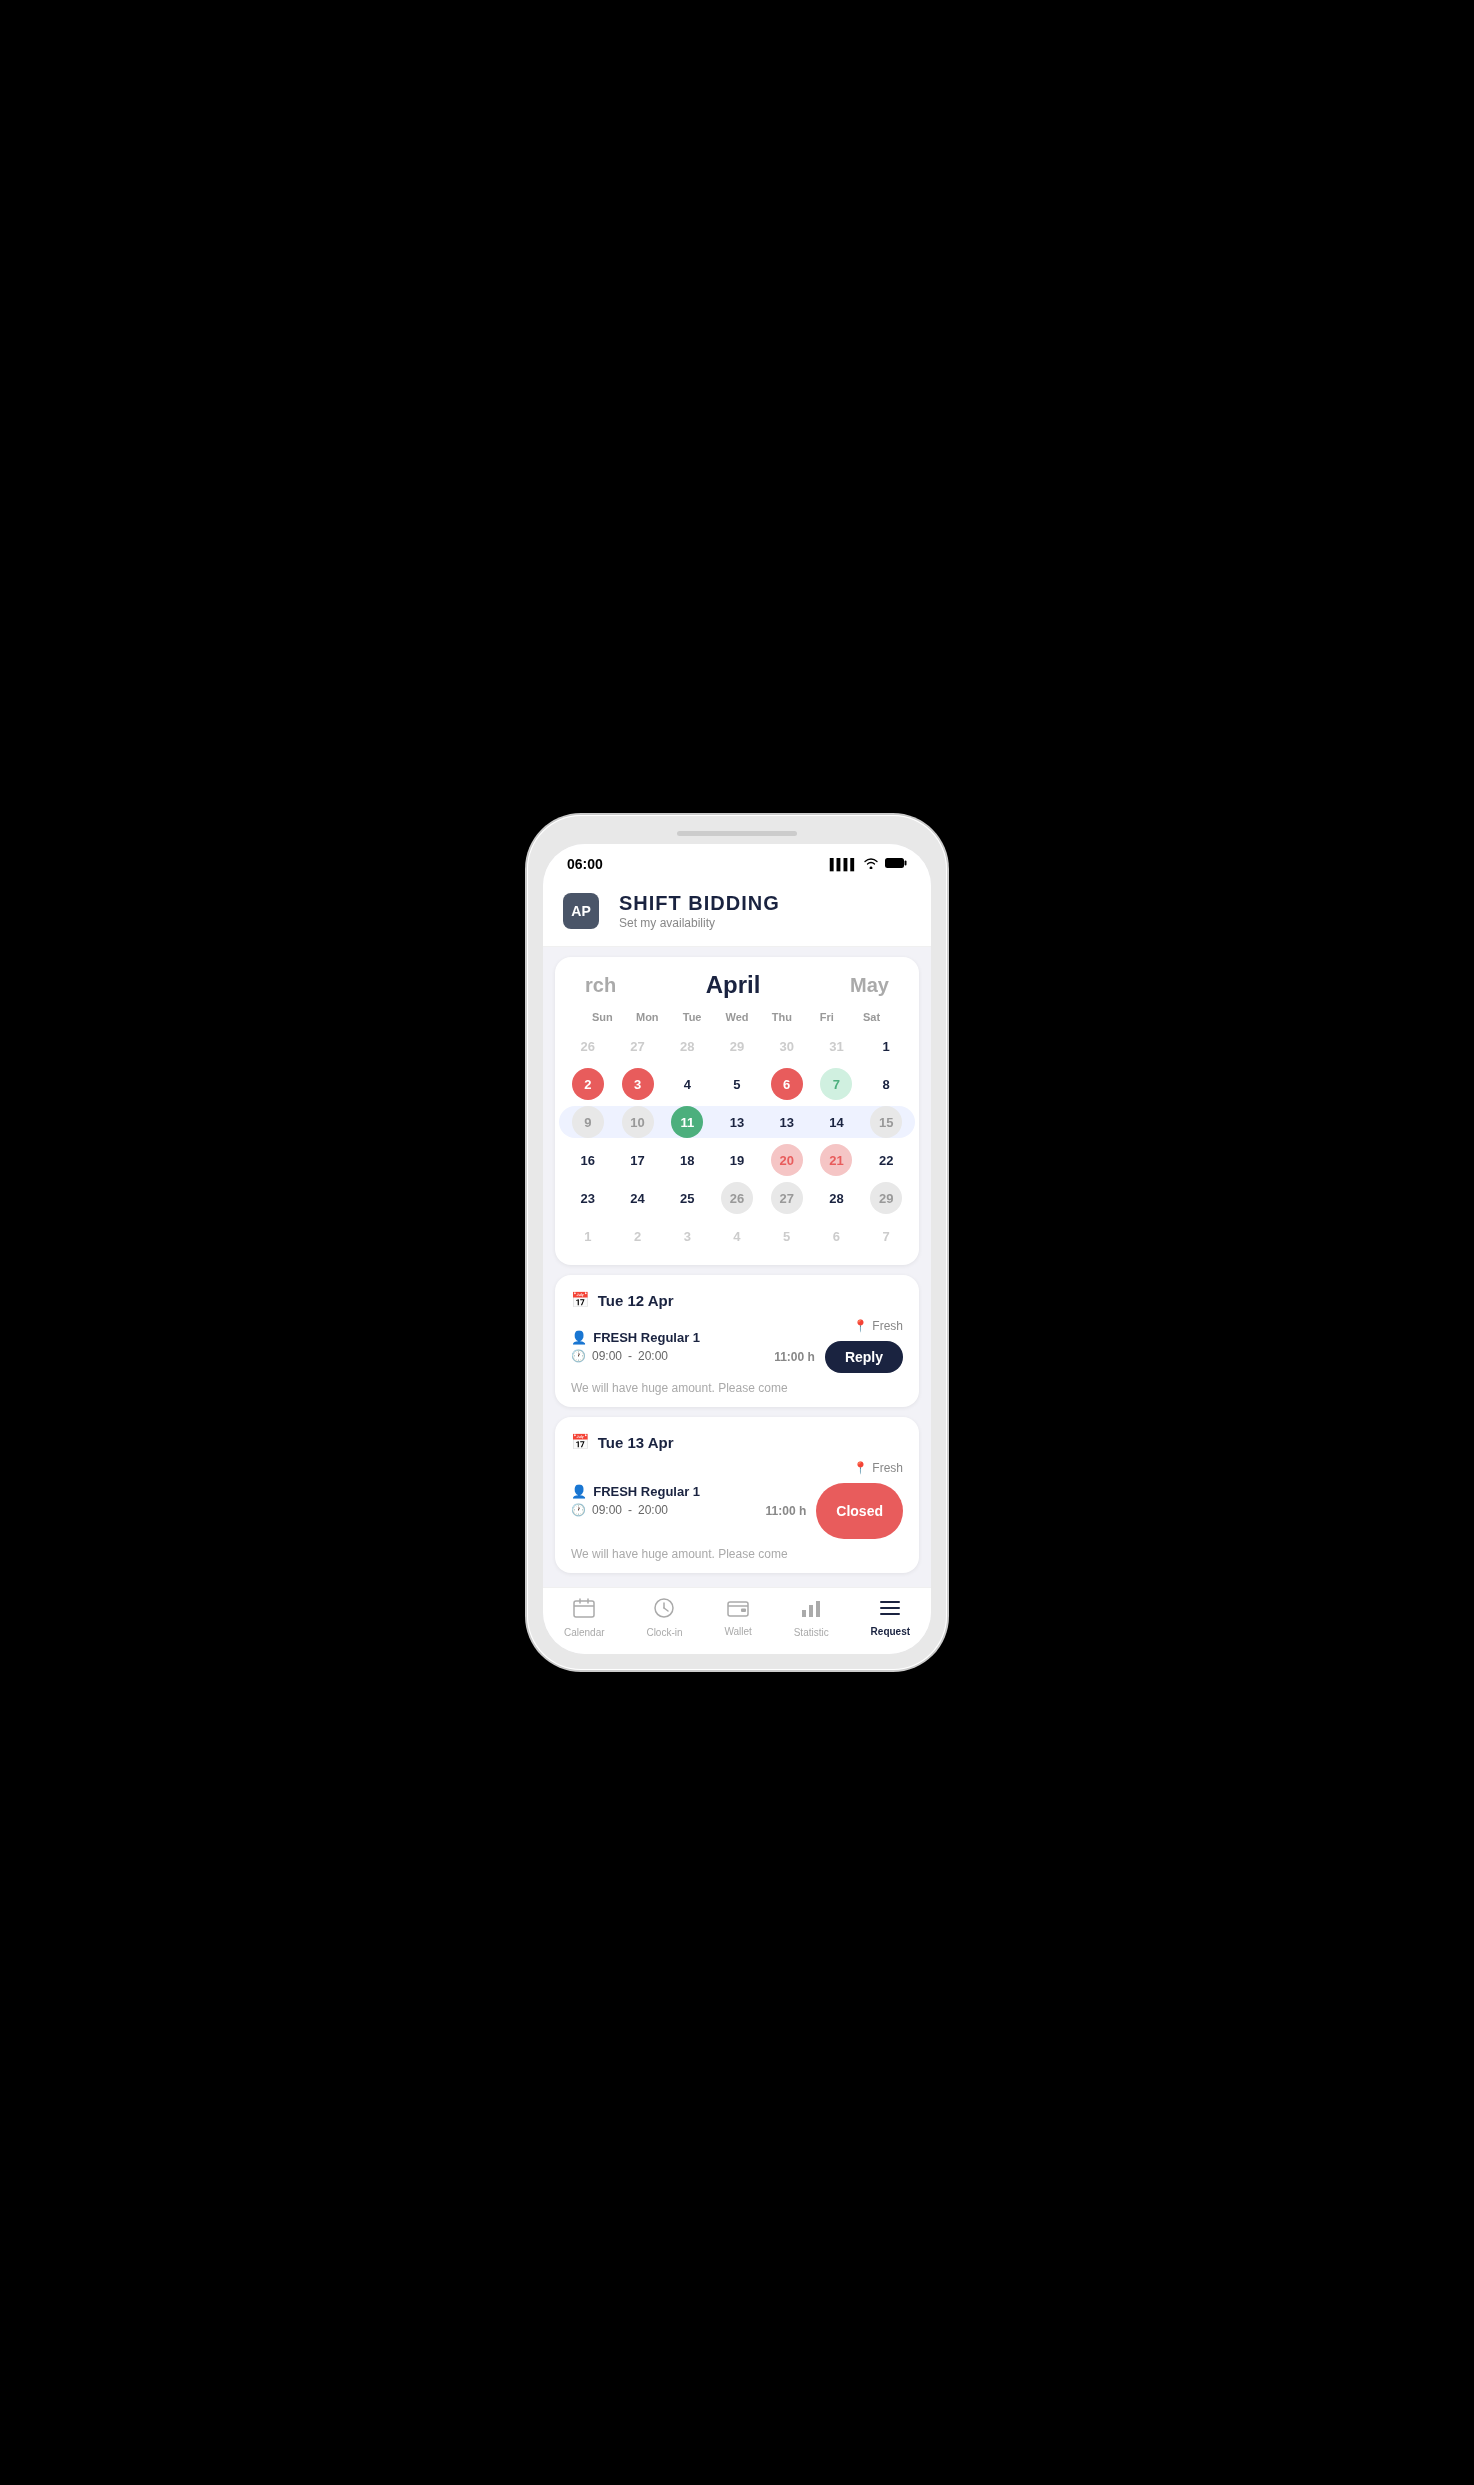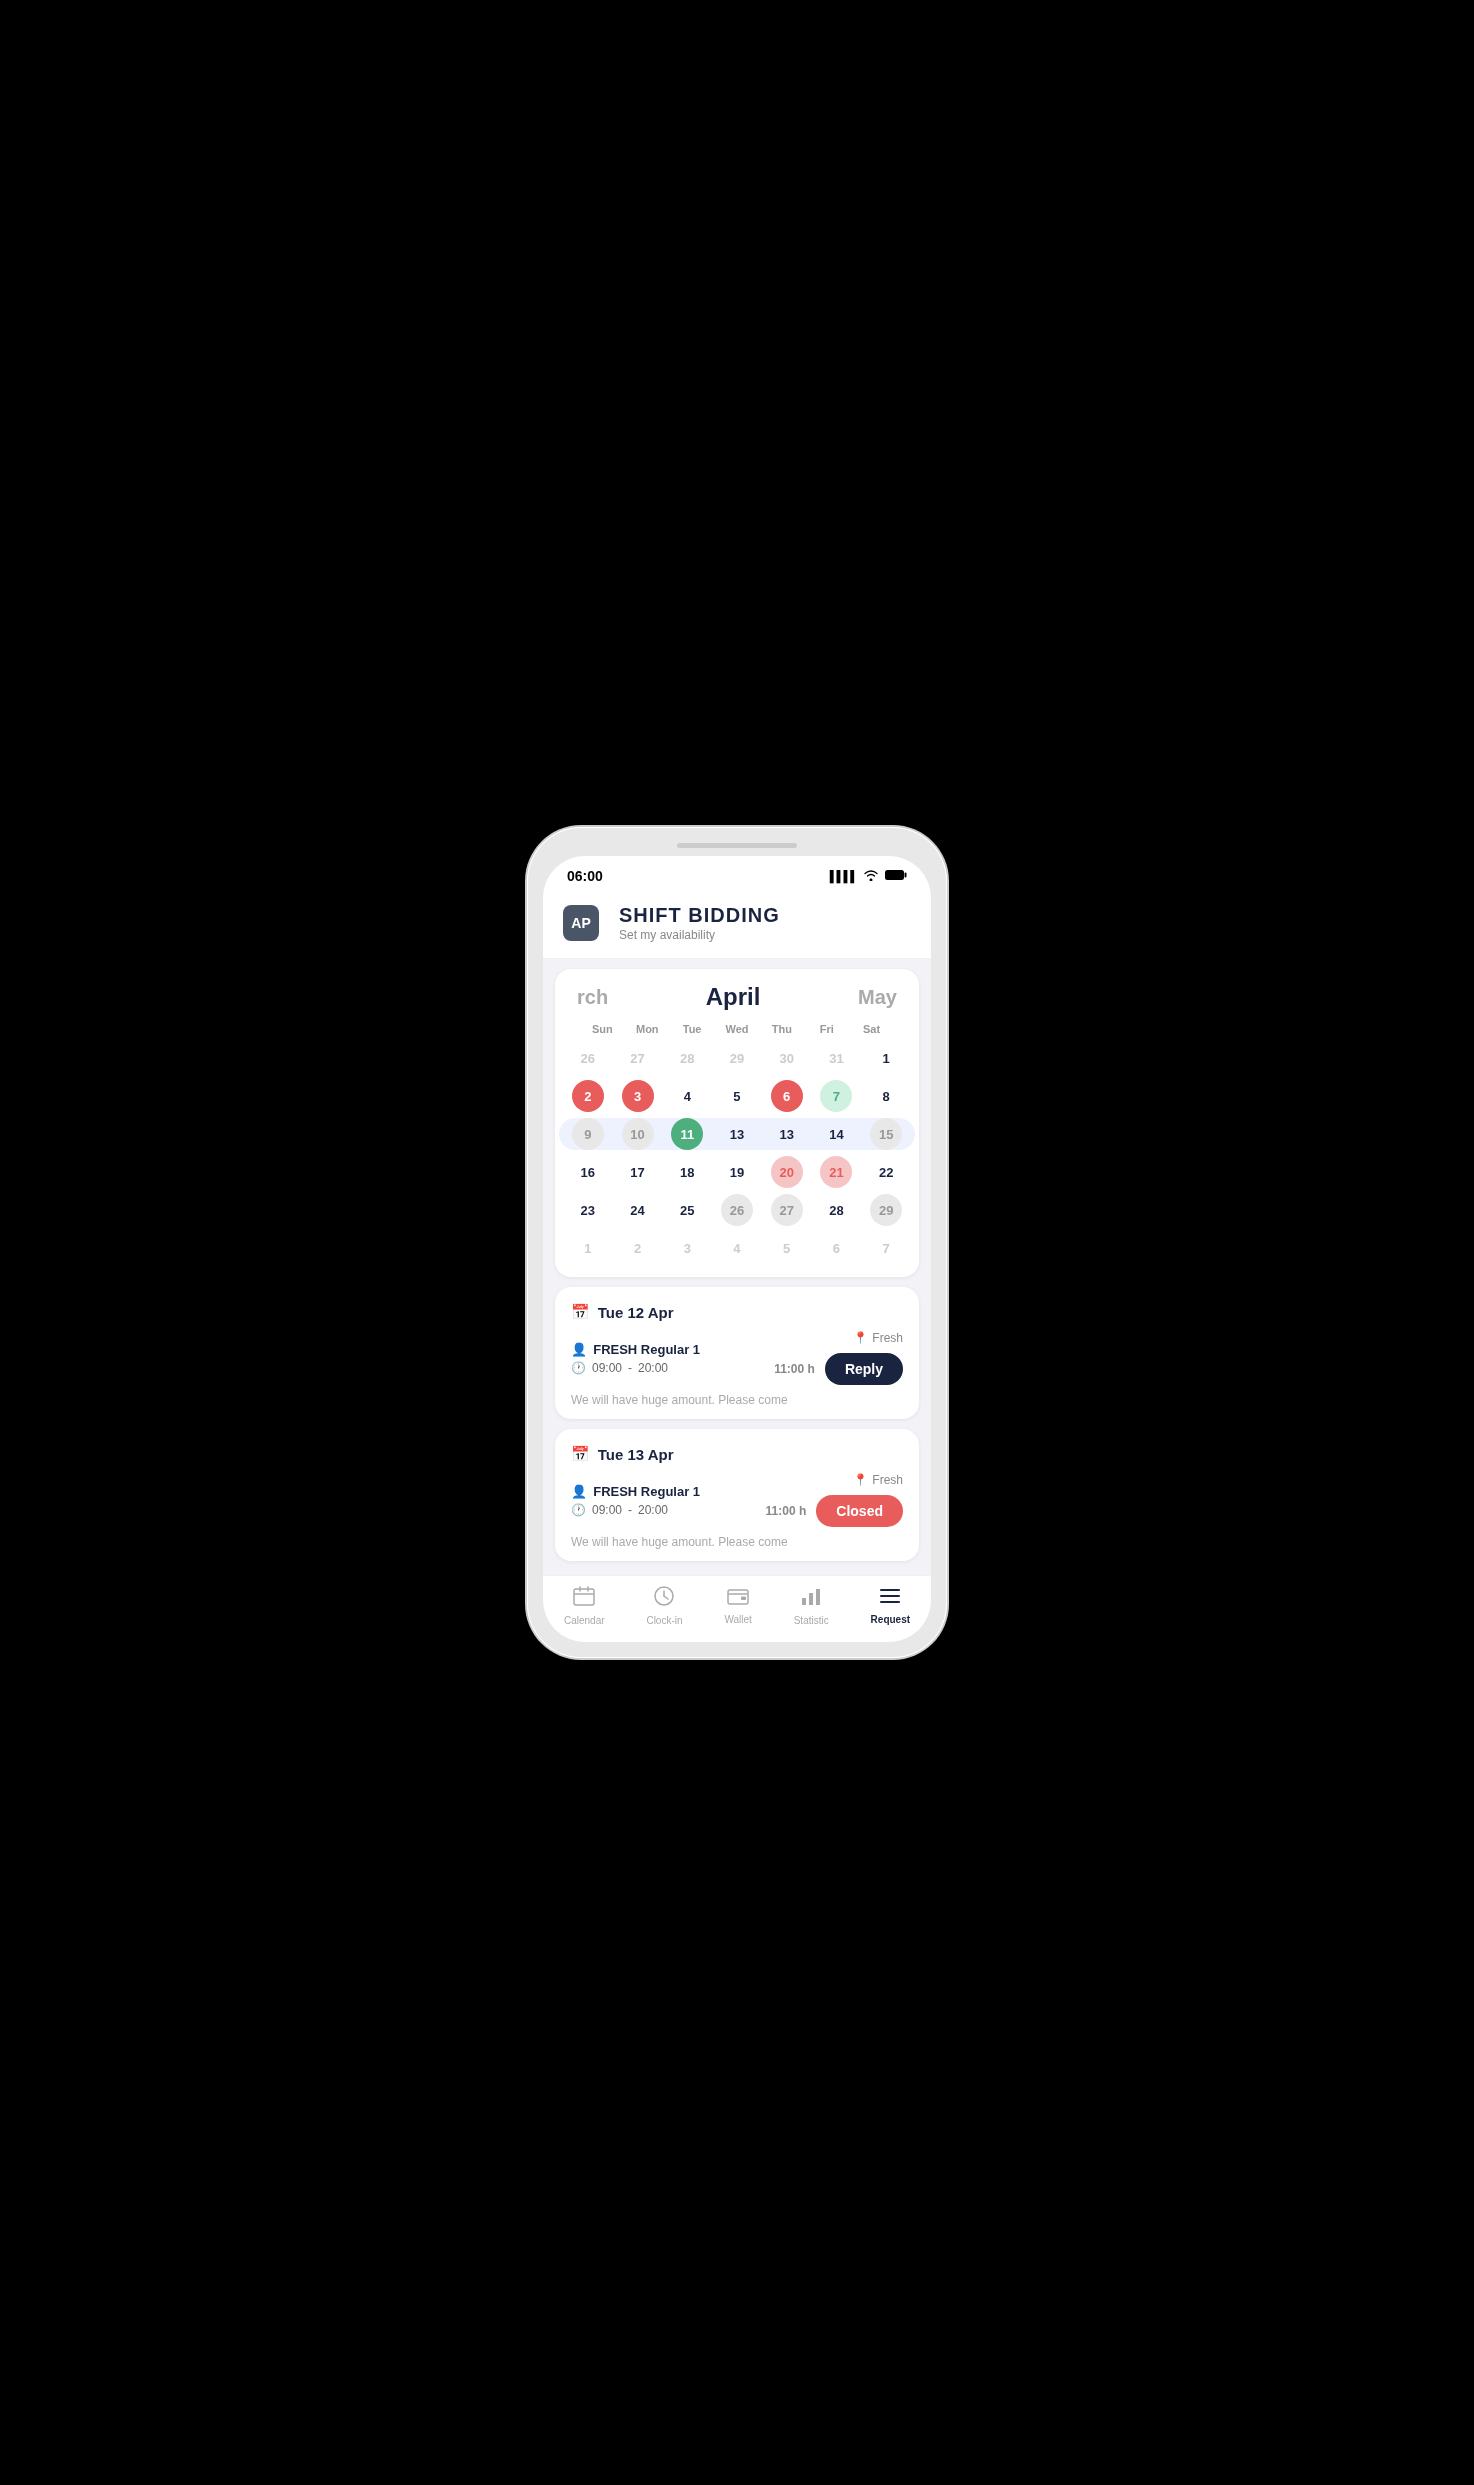--- a/index.html
+++ b/index.html
@@ -75,21 +75,21 @@
       background: #fff;
       margin: 10px 12px;
       border-radius: 16px;
       overflow: hidden;
       box-shadow: 0 1px 4px rgba(0,0,0,0.07);
     }
     .month-nav {
       display: flex;
       justify-content: space-between;
       align-items: center;
-      padding: 14px 4px 8px;
+      padding: 14px 12px 8px;
     }
     .month-side {
       font-size: 20px;
       font-weight: 700;
       color: #aaa;
       padding: 0 18px;
     }
     .month-current {
       font-size: 24px;
       font-weight: 800;
@@ -201,21 +201,21 @@
       padding: 8px 20px;
       font-size: 14px;
       font-weight: 700;
       cursor: pointer;
     }
     .btn-closed {
       background: #e85c5c;
       color: #fff;
       border: none;
       border-radius: 50px;
-      padding: 8px 20px;
+      padding: 20px 20px;
       font-size: 14px;
       font-weight: 700;
       cursor: pointer;
     }
     .shift-message {
       font-size: 12px;
       color: #aaa;
       margin-top: 8px;
     }
     .bottom-nav {

